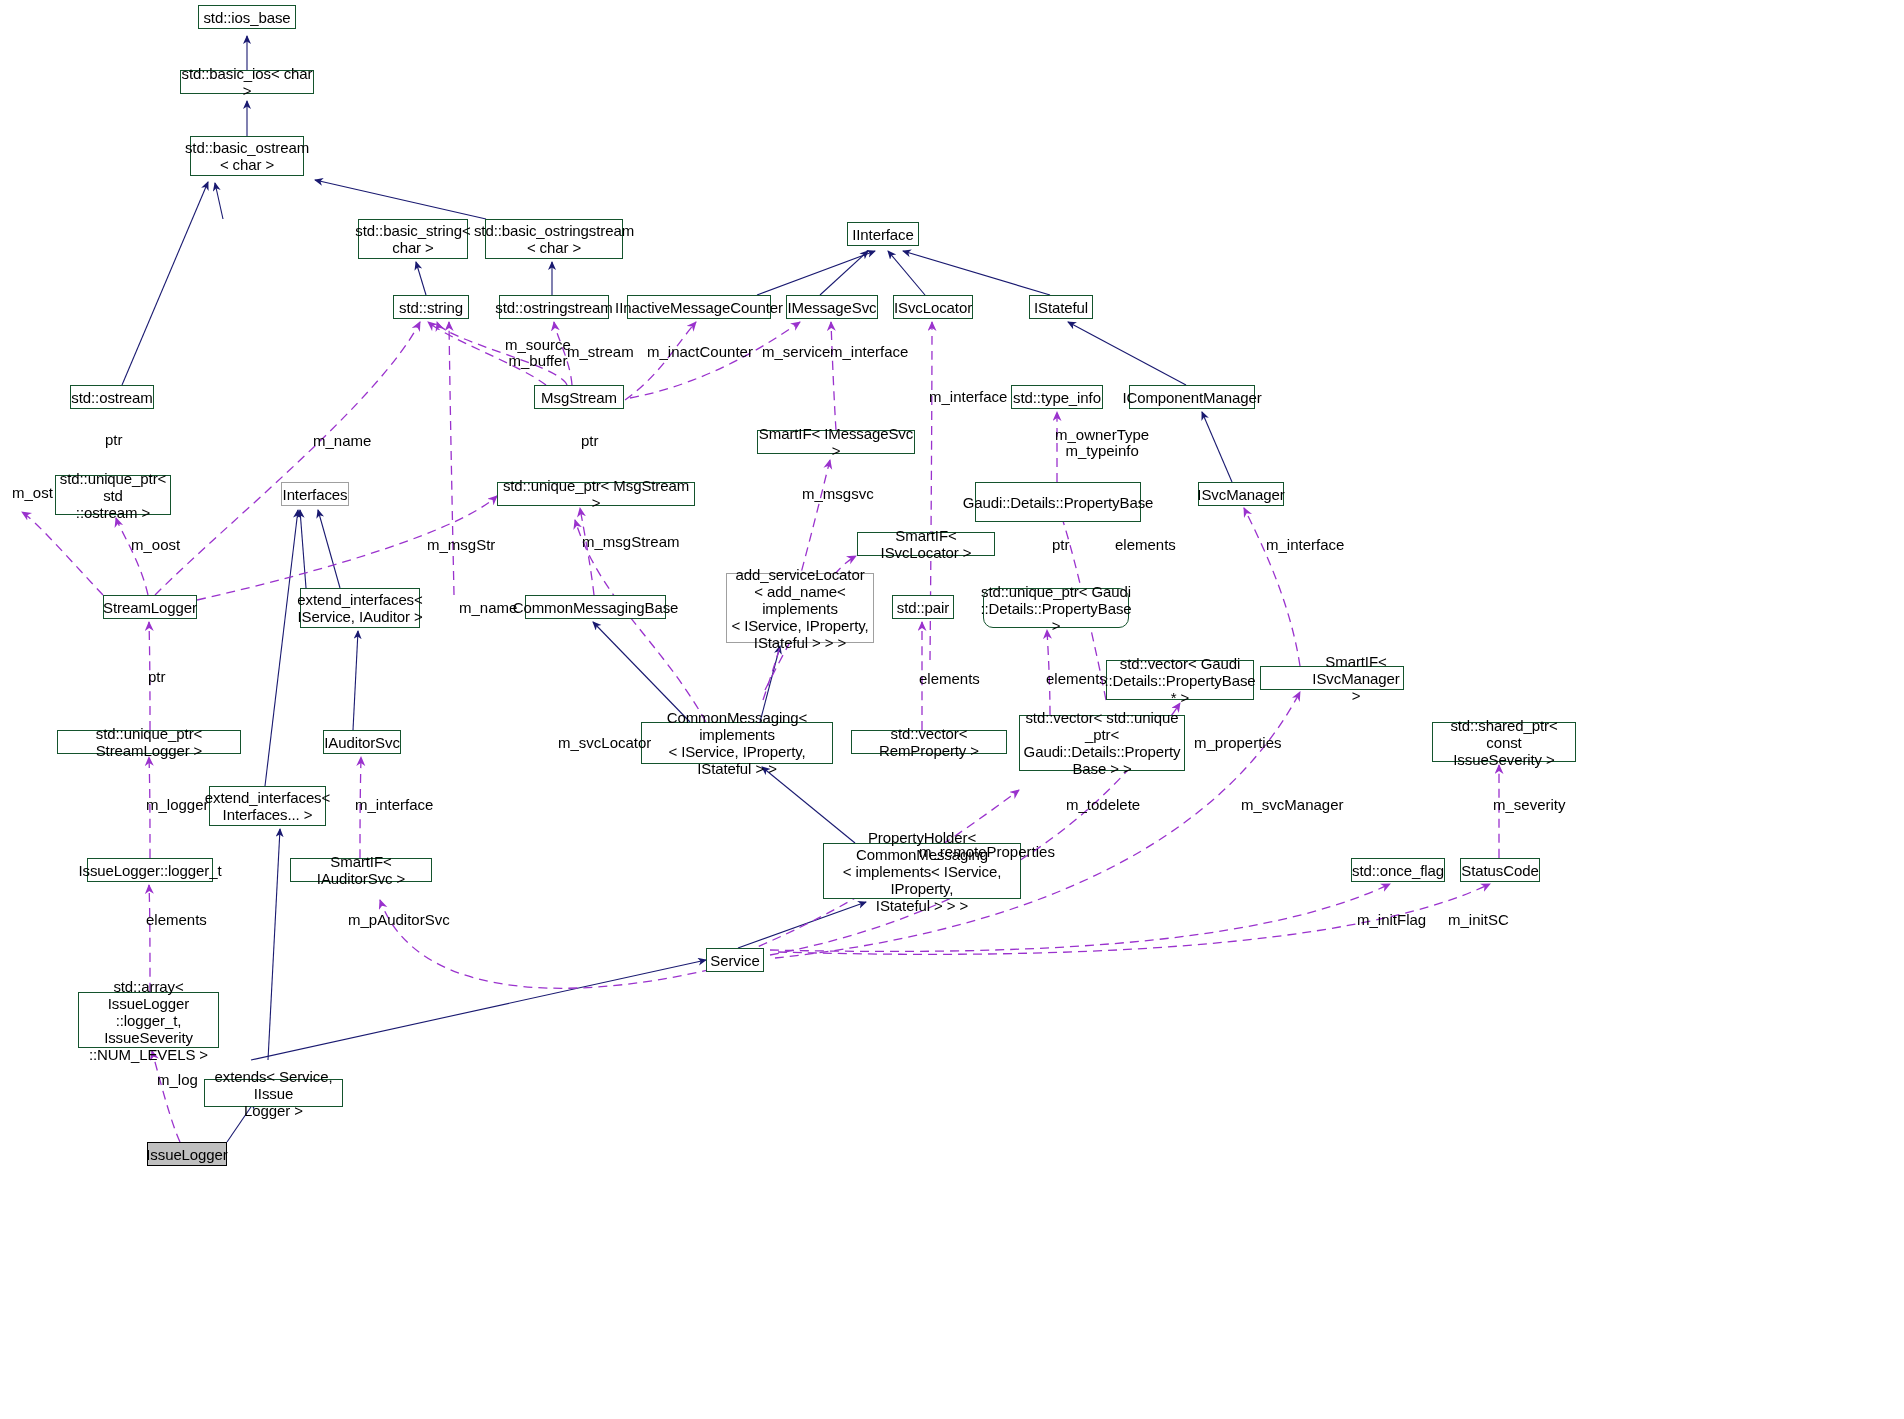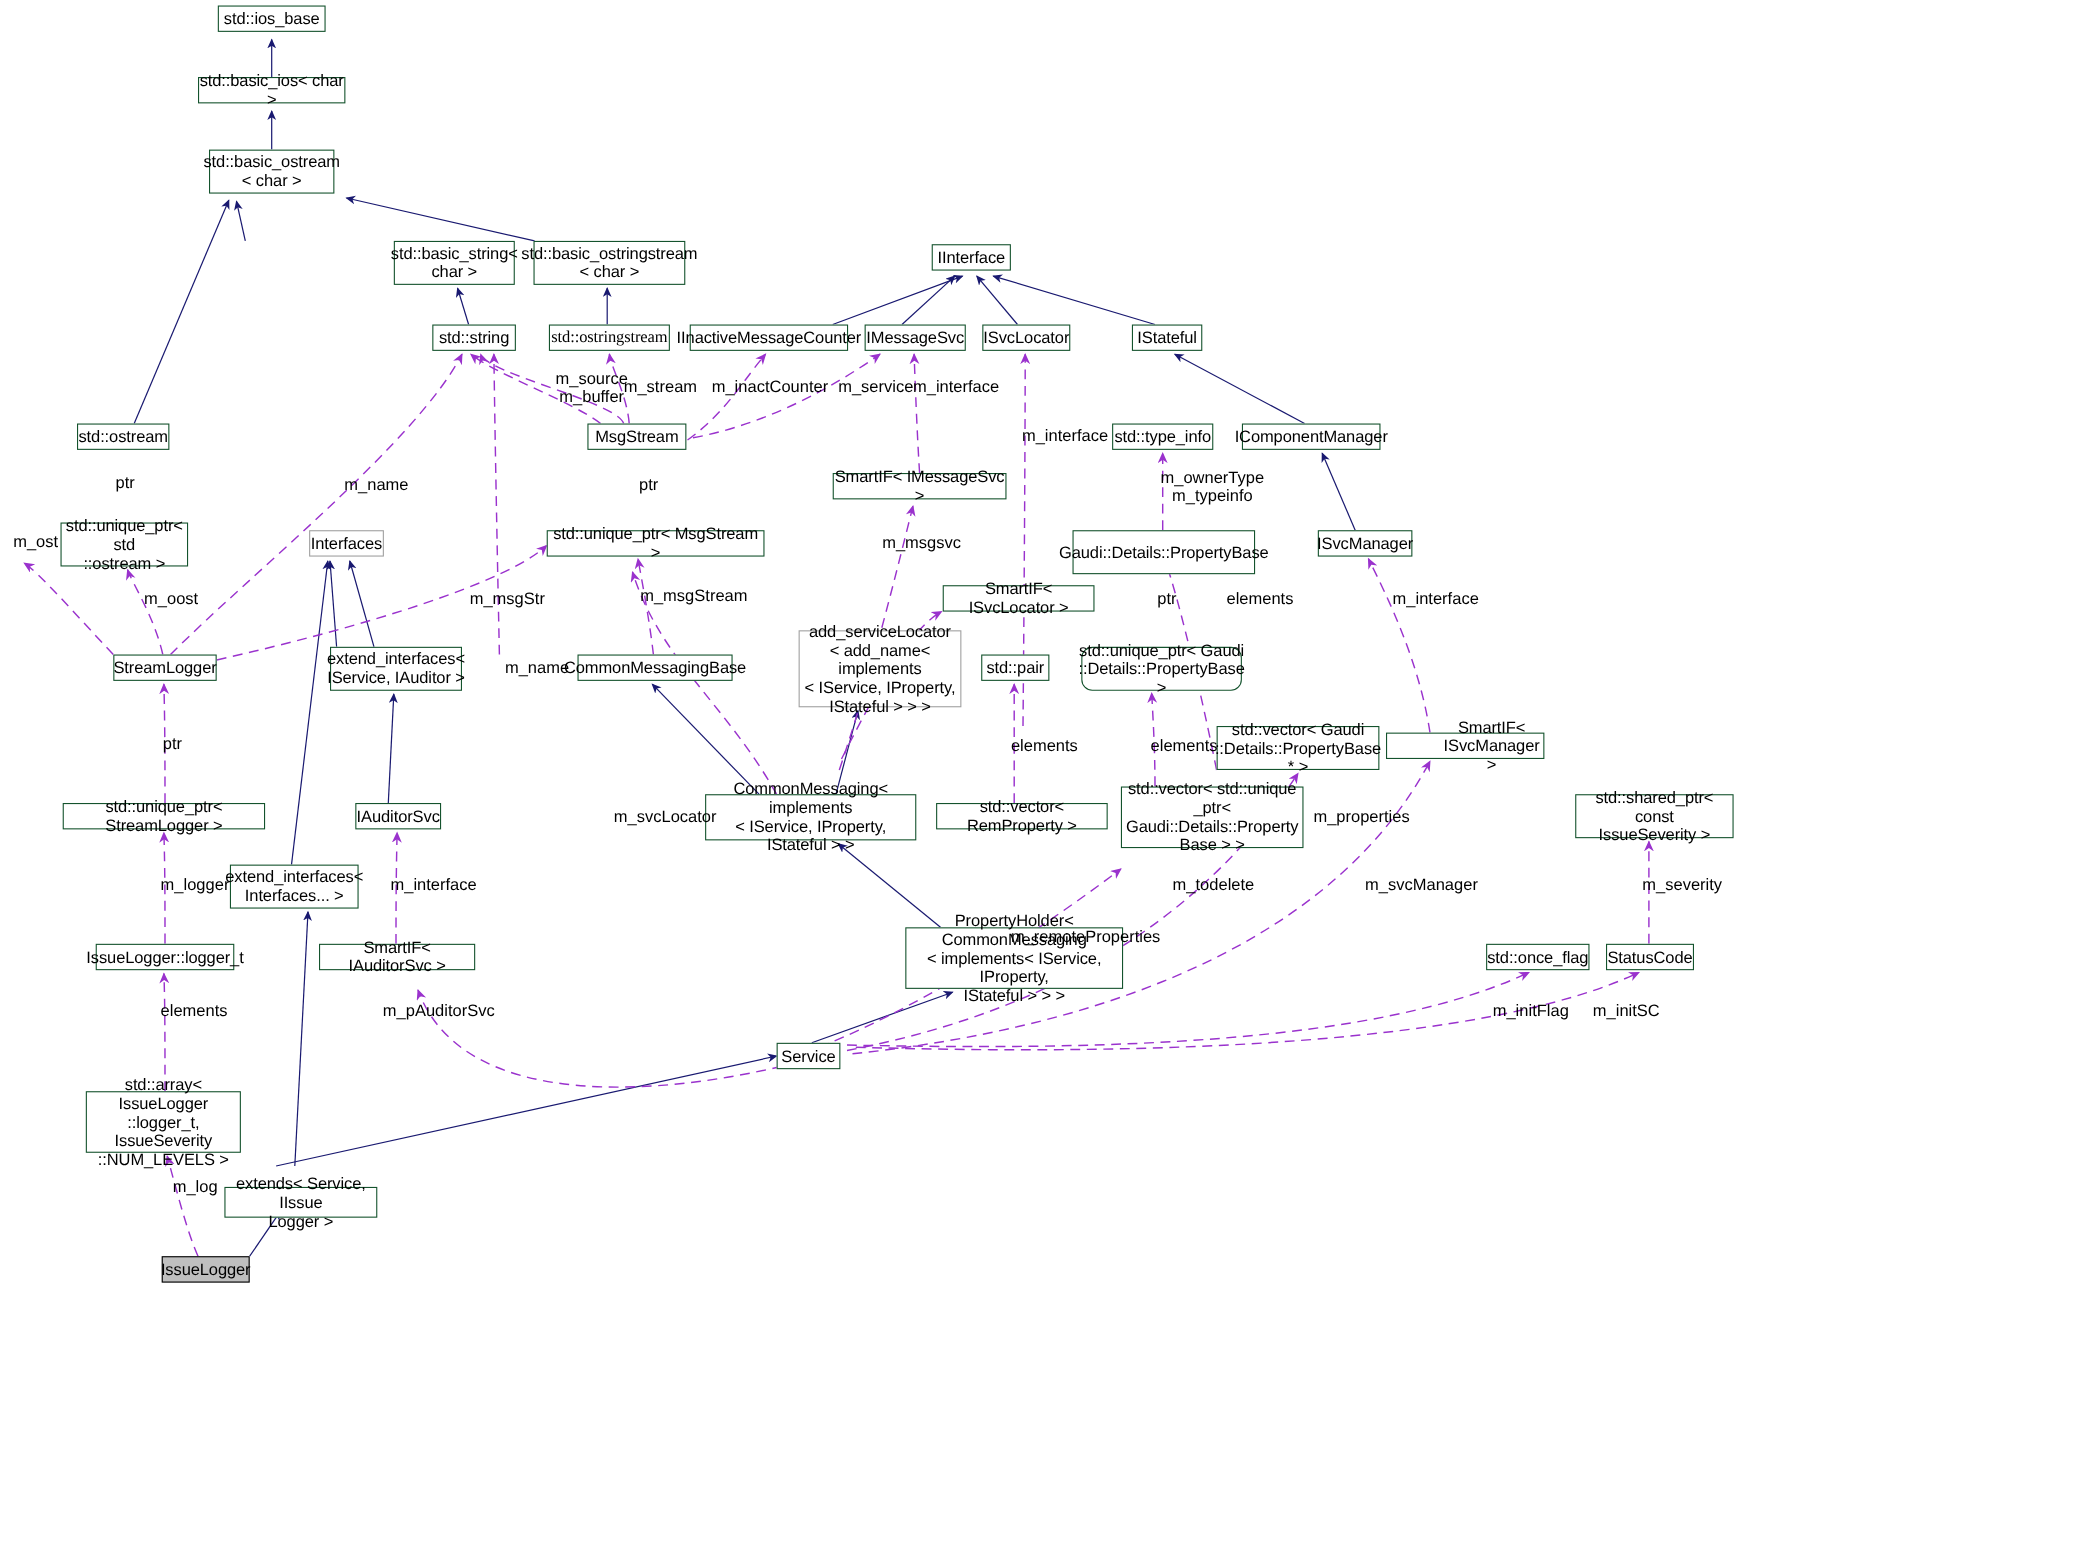--- a/index.html
+++ b/index.html
@@ -138,21 +138,21 @@
       <div class="node" style="left: 198px; top: 5px; width: 98px; height: 24px;">std::ios_base</div>
       <div class="node" style="left: 180px; top: 70px; width: 134px; height: 24px;">std::basic_ios&lt; char &gt;</div>
       <div class="node" style="left: 190px; top: 136px; width: 114px; height: 40px;">std::basic_ostream
 &lt; char &gt;</div>
       <div class="node" style="left: 358px; top: 219px; width: 110px; height: 40px;">std::basic_string&lt;
 char &gt;</div>
       <div class="node" style="left: 485px; top: 219px; width: 138px; height: 40px;">std::basic_ostringstream
 &lt; char &gt;</div>
       <div class="node" style="left: 847px; top: 222px; width: 72px; height: 24px;">IInterface</div>
       <div class="node" style="left: 393px; top: 295px; width: 76px; height: 24px;">std::string</div>
-      <div class="node" style="left: 499px; top: 295px; width: 110px; height: 24px; font-family: Liberation Serif, serif;">std::ostringstream</div>
+      <div class="node" style="left: 499px; top: 295px; width: 110px; height: 24px;">std::ostringstream</div>
       <div class="node" style="left: 627px; top: 295px; width: 144px; height: 24px;">IInactiveMessageCounter</div>
       <div class="node" style="left: 786px; top: 295px; width: 92px; height: 24px;">IMessageSvc</div>
       <div class="node" style="left: 893px; top: 295px; width: 80px; height: 24px;">ISvcLocator</div>
       <div class="node" style="left: 1029px; top: 295px; width: 64px; height: 24px;">IStateful</div>
       <div class="node" style="left: 70px; top: 385px; width: 84px; height: 24px;">std::ostream</div>
       <div class="node" style="left: 534px; top: 385px; width: 90px; height: 24px;">MsgStream</div>
       <div class="node" style="left: 1011px; top: 385px; width: 92px; height: 24px;">std::type_info</div>
       <div class="node" style="left: 1129px; top: 385px; width: 126px; height: 24px;">IComponentManager</div>
       <div class="node" style="left: 757px; top: 430px; width: 158px; height: 24px;">SmartIF&lt; IMessageSvc &gt;</div>
       <div class="node" style="left: 55px; top: 475px; width: 116px; height: 40px;">std::unique_ptr&lt; std

